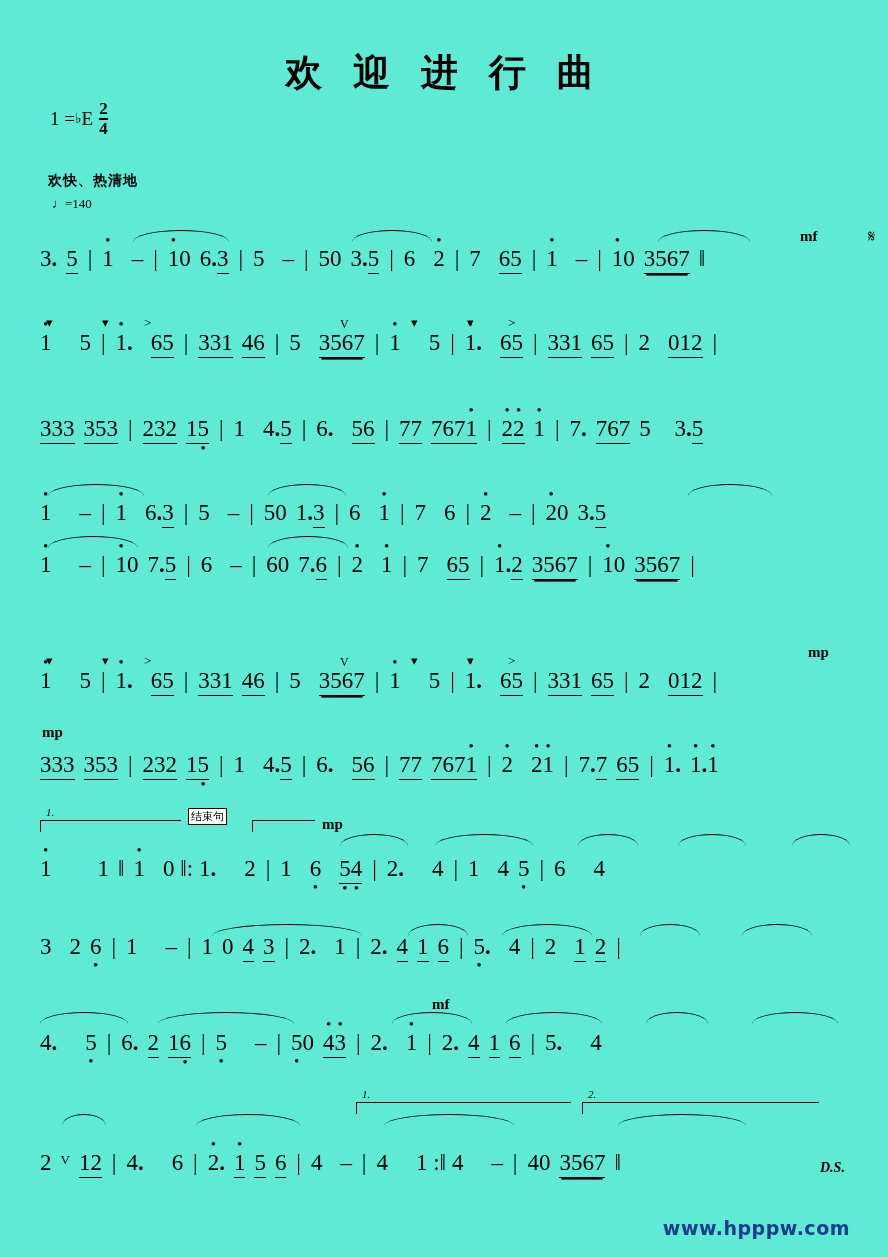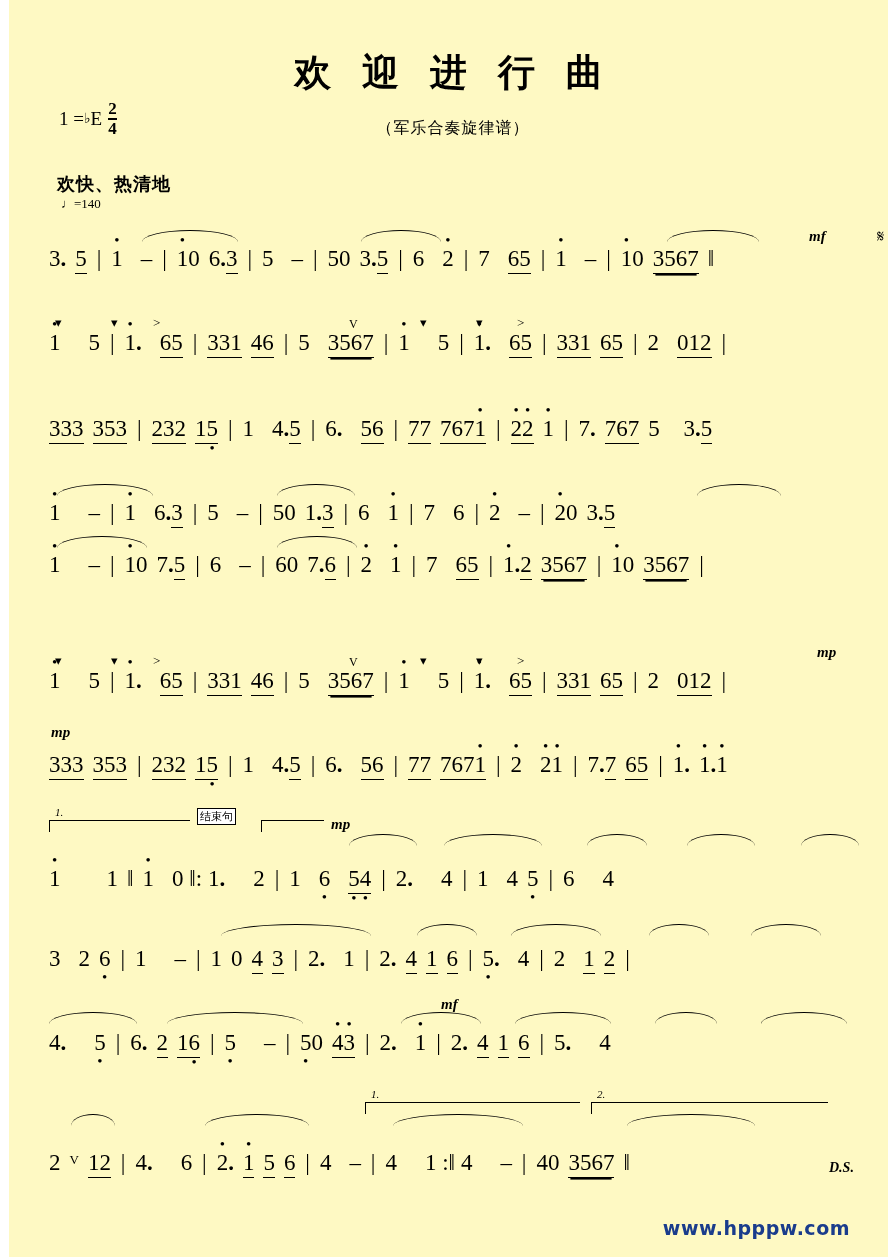--- a/index.html
+++ b/index.html
@@ -11,22 +11,21 @@
     width: 888px;
     height: 1257px;
     position: relative;
     font-family: "Liberation Serif", serif;
     color: #000;
     overflow: hidden;
   }
   .page {
     position: absolute;
     inset: 0;
-    background: #fef9c3;
-    margin-left: 9px;
+    background: #5eead4;
   }
 
   
   .title {
     position: absolute;
     top: 48px;
     left: 0;
     width: 888px;
     text-align: center;
     font-family: "DejaVu Sans", sans-serif;
@@ -75,21 +74,21 @@
     vertical-align: middle;
   }
   .meter .num { display: block; }
   .meter .den { display: block; border-top: 2px solid #000; }
 
   .tempo-mark {
     position: absolute;
     top: 172px;
     left: 48px;
     font-family: Liberation Mono, monospace;
-    font-size: 18px;
+    font-size: 14px;
     font-weight: bold;
     letter-spacing: 1px;
   }
   .tempo-num {
     position: absolute;
     top: 196px;
     left: 52px;
     font-family: "Liberation Serif", serif;
     font-size: 13px;
   }
@@ -140,21 +139,20 @@
     transform: translateX(-50%);
     font-size: 15px;
     line-height: 1;
   }
   .dot { font-weight: bold; }
 
   
   .dyn {
     position: absolute;
     font-family: "Liberation Serif", serif;
-    font-style: italic;
     font-weight: bold;
     font-size: 15px;
   }
   .artic {
     position: absolute;
     font-size: 13px;
     font-family: "Liberation Serif", serif;
   }
   .seg {
     position: absolute;
@@ -207,21 +205,20 @@
     color: #111;
   }
   .wm-blue { color: #1a3c8c; }
 </style>
 </head>
 <body>
 
 <div class="page">
 
   <div class="title">欢 迎 进 行 曲</div>
-  <div class="subtitle">（军乐合奏旋律谱）</div>
 
 
   <div class="keysig">
     <span>1 =</span>
     <span class="flat">♭</span>
     <span>E</span>
     <span class="meter">
       <span class="num">2</span>
       <span class="den">4</span>
     </span>
@@ -405,21 +402,21 @@
     <div class="ending" style="left:0px; top:-10px; width:140px;"></div>
     <div class="ending-label" style="left:6px; top:-24px;">1.</div>
     <div class="tag" style="left:148px; top:-22px;">结束句</div>
     <div class="ending" style="left:212px; top:-10px; width:62px;"></div>
     <div class="dyn" style="left:282px; top:-14px;">mp</div>
     <div class="slur" style="left:300px; top:4px; width:68px;"></div>
     <div class="slur" style="left:395px; top:4px; width:98px;"></div>
     <div class="slur" style="left:538px; top:4px; width:60px;"></div>
     <div class="slur" style="left:638px; top:4px; width:68px;"></div>
     <div class="slur" style="left:752px; top:4px; width:58px;"></div>
-    <div class="line" style="top:36px;">
+    <div class="line" style="top:26px;">
       <span class="tok dup">1</span><span class="sp3"></span><span class="sp2"></span><span class="tok">1</span>
       <span class="bar">‖</span>
       <span class="tok dup">1</span><span class="sp2"></span><span class="tok">0</span>
       <span class="bar">‖:</span>
       <span class="tok">1</span><span class="dot">.</span><span class="sp3"></span><span class="tok">2</span>
       <span class="bar">|</span>
       <span class="tok">1</span><span class="sp2"></span><span class="tok ddn">6</span><span class="sp2"></span><span class="tok u1 ddn">5</span><span class="tok u1 ddn">4</span>
       <span class="bar">|</span>
       <span class="tok">2</span><span class="dot">.</span><span class="sp3"></span><span class="tok">4</span>
       <span class="bar">|</span>
@@ -428,21 +425,21 @@
       <span class="tok">6</span><span class="sp3"></span><span class="tok">4</span>
     </div>
   </div>
 
   <div class="row" style="top:918px;">
     <div class="slur" style="left:172px; top:6px; width:150px;"></div>
     <div class="slur" style="left:368px; top:6px; width:60px;"></div>
     <div class="slur" style="left:462px; top:6px; width:90px;"></div>
     <div class="slur" style="left:600px; top:6px; width:60px;"></div>
     <div class="slur" style="left:702px; top:6px; width:70px;"></div>
-    <div class="line" style="top:28px;">
+    <div class="line" style="top:16px;">
       <span class="tok">3</span><span class="sp2"></span><span class="tok">2</span><span class="sp"></span><span class="tok ddn">6</span>
       <span class="bar">|</span>
       <span class="tok">1</span><span class="sp3"></span><span class="tok">–</span>
       <span class="bar">|</span>
       <span class="tok">1</span><span class="sp"></span><span class="tok">0</span><span class="sp"></span><span class="tok u1">4</span><span class="sp"></span><span class="tok u1">3</span>
       <span class="bar">|</span>
       <span class="tok">2</span><span class="dot">.</span><span class="sp2"></span><span class="tok">1</span>
       <span class="bar">|</span>
       <span class="tok">2</span><span class="dot">.</span><span class="sp"></span><span class="tok u1">4</span><span class="sp"></span><span class="tok u1">1</span><span class="sp"></span><span class="tok u1">6</span>
       <span class="bar">|</span>

